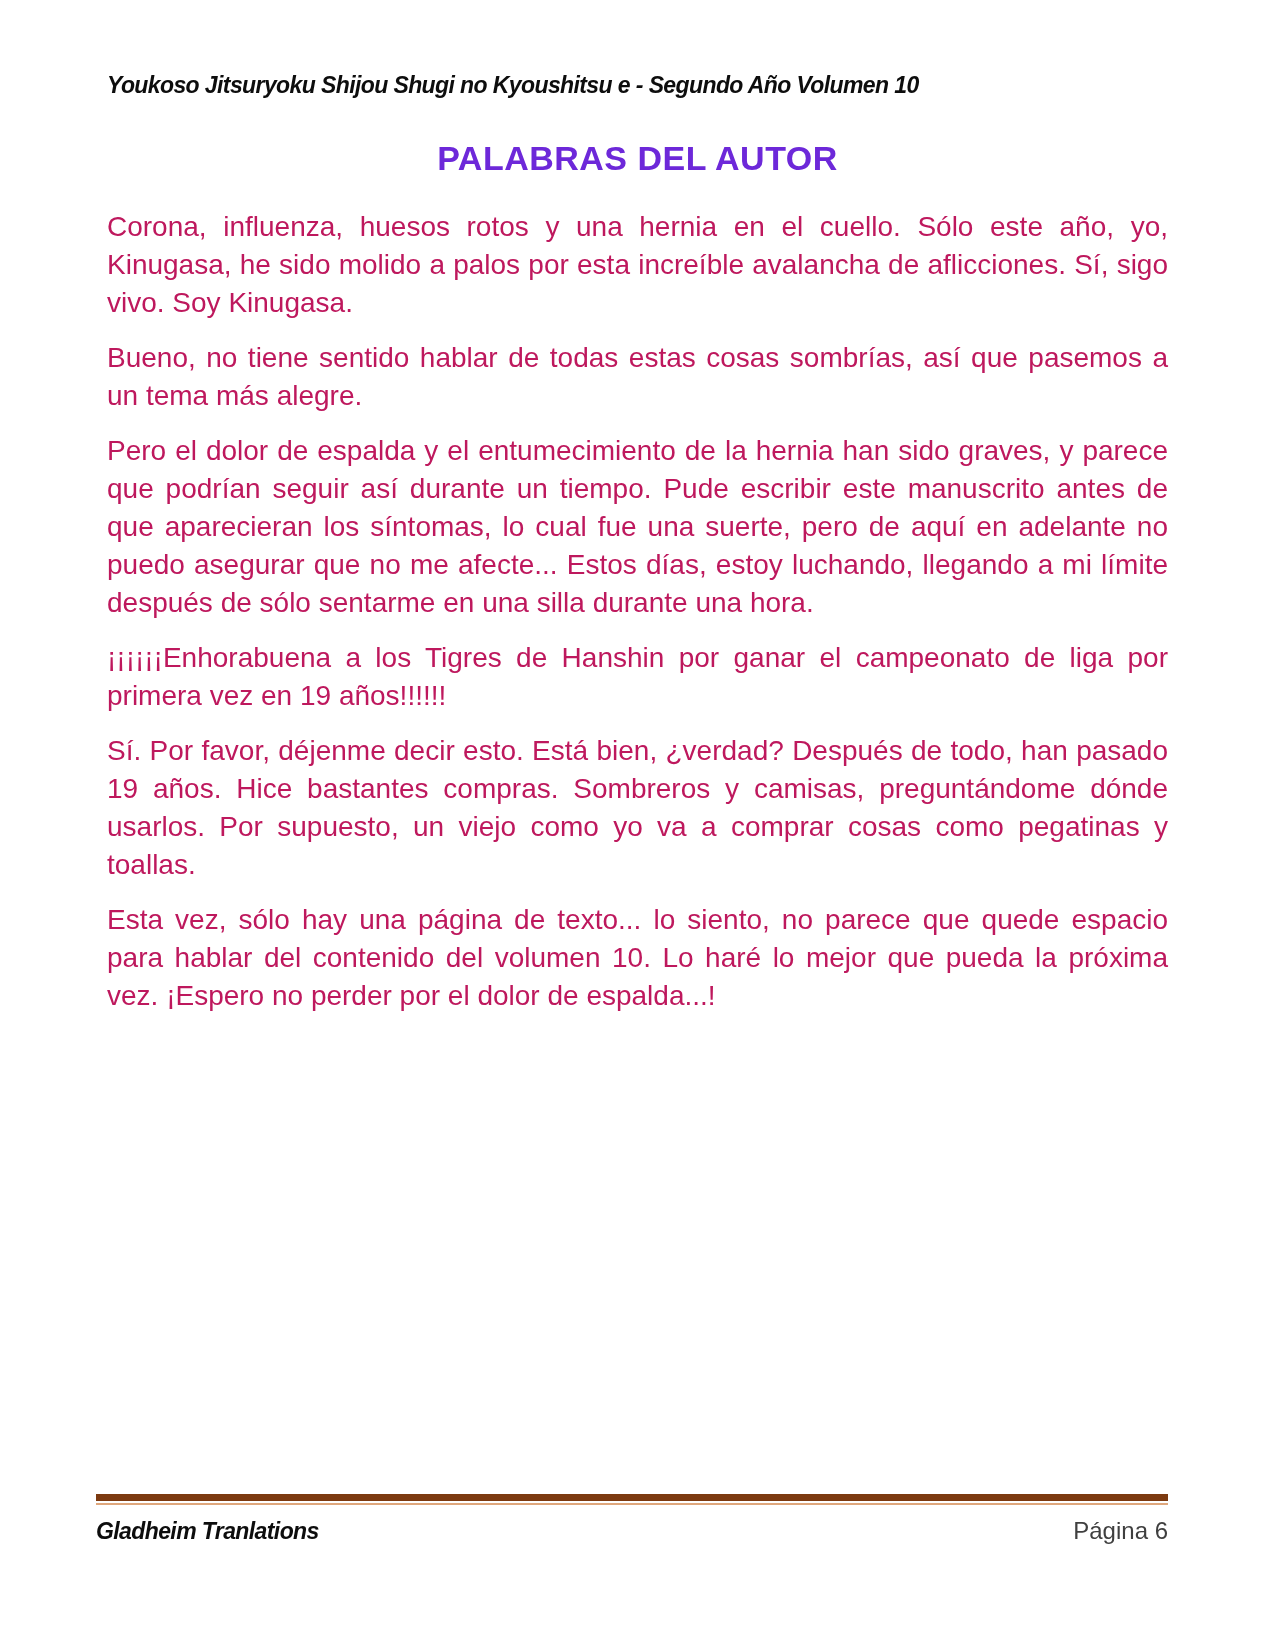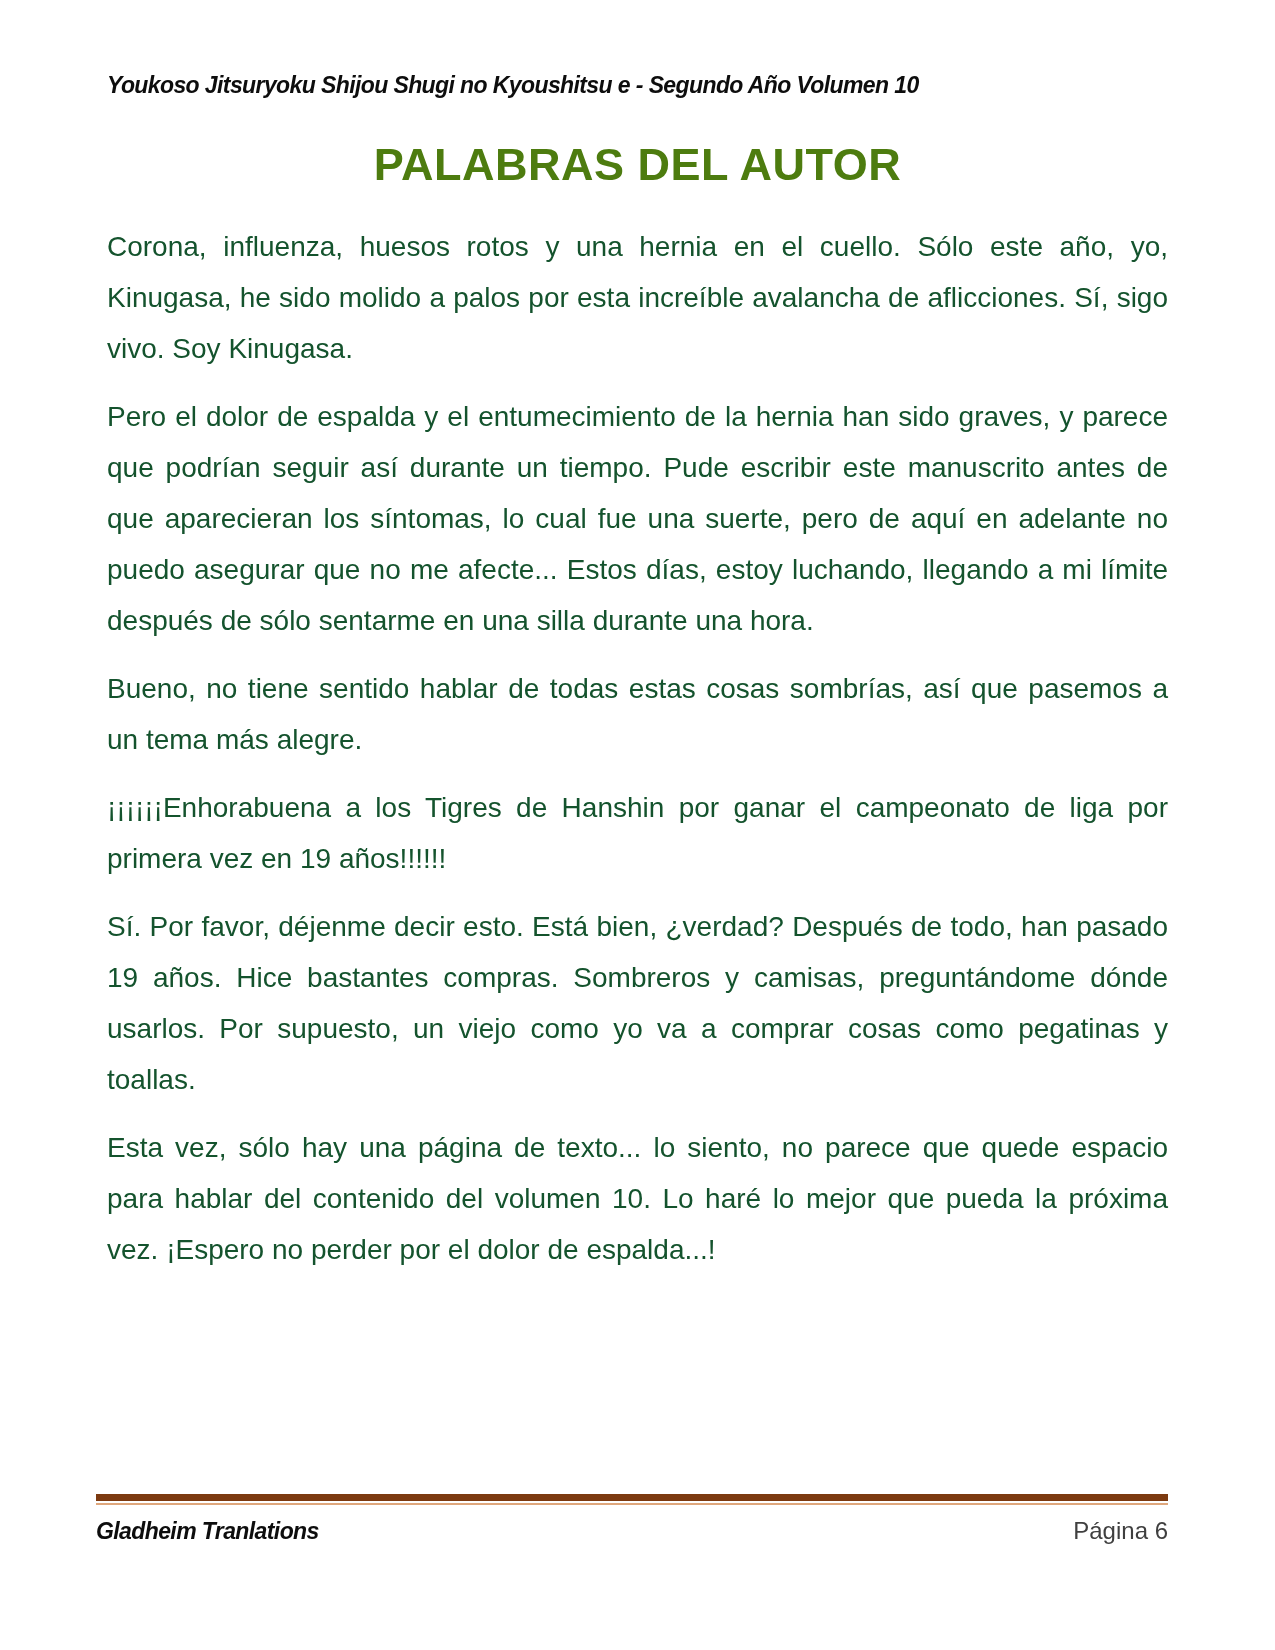--- a/index.html
+++ b/index.html
@@ -24,35 +24,35 @@
     font-weight: 700;
     font-style: italic;
     font-size: 23px;
     letter-spacing: -0.6px;
     color: #0d0d0d;
     white-space: nowrap;
   }
   .doc-title {
     margin-top: 40px;
     text-align: center;
-    font-size: 45px;
+    font-size: 34px;
     font-weight: 700;
     letter-spacing: 0.5px;
-    color: #4d7c0f;
+    color: #6d28d9;
   }
   .body-text {
     margin-top: 30px;
   }
   .body-text p {
     font-size: 28px;
-    line-height: 51px;
+    line-height: 38px;
     text-align: justify;
     text-justify: inter-word;
     margin-bottom: 17px;
-    color: #14532d;
+    color: #be185d;
   }
   .footer {
     position: absolute;
     left: 96px;
     right: 107px;
     top: 1494px;
   }
   .footer-rule-thick {
     height: 7px;
     background: #7c3a10;
@@ -89,22 +89,22 @@
 
 <div class="page">
   <div class="content">
 
     <div class="doc-header">Youkoso Jitsuryoku Shijou Shugi no Kyoushitsu e - Segundo Año Volumen 10</div>
 
     <h1 class="doc-title">PALABRAS DEL AUTOR</h1>
 
     <div class="body-text">
       <p>Corona, influenza, huesos rotos y una hernia en el cuello. Sólo este año, yo, Kinugasa, he sido molido a palos por esta increíble avalancha de aflicciones. Sí, sigo vivo. Soy Kinugasa.</p>
+      <p>Bueno, no tiene sentido hablar de todas estas cosas sombrías, así que pasemos a un tema más alegre.</p>
       <p>Pero el dolor de espalda y el entumecimiento de la hernia han sido graves, y parece que podrían seguir así durante un tiempo. Pude escribir este manuscrito antes de que aparecieran los síntomas, lo cual fue una suerte, pero de aquí en adelante no puedo asegurar que no me afecte... Estos días, estoy luchando, llegando a mi límite después de sólo sentarme en una silla durante una hora.</p>
-      <p>Bueno, no tiene sentido hablar de todas estas cosas sombrías, así que pasemos a un tema más alegre.</p>
       <p>¡¡¡¡¡¡Enhorabuena a los Tigres de Hanshin por ganar el campeonato de liga por primera vez en 19 años!!!!!!</p>
       <p>Sí. Por favor, déjenme decir esto. Está bien, ¿verdad? Después de todo, han pasado 19 años. Hice bastantes compras. Sombreros y camisas, preguntándome dónde usarlos. Por supuesto, un viejo como yo va a comprar cosas como pegatinas y toallas.</p>
       <p>Esta vez, sólo hay una página de texto... lo siento, no parece que quede espacio para hablar del contenido del volumen 10. Lo haré lo mejor que pueda la próxima vez. ¡Espero no perder por el dolor de espalda...!</p>
     </div>
 
   </div>
 
   <div class="footer">
     <div class="footer-rule-thick"></div>
     <div class="footer-rule-gap"></div>

